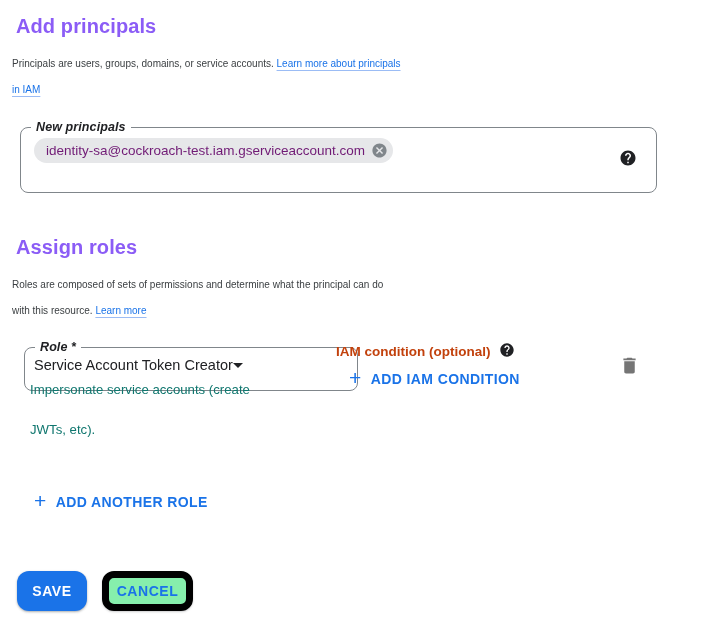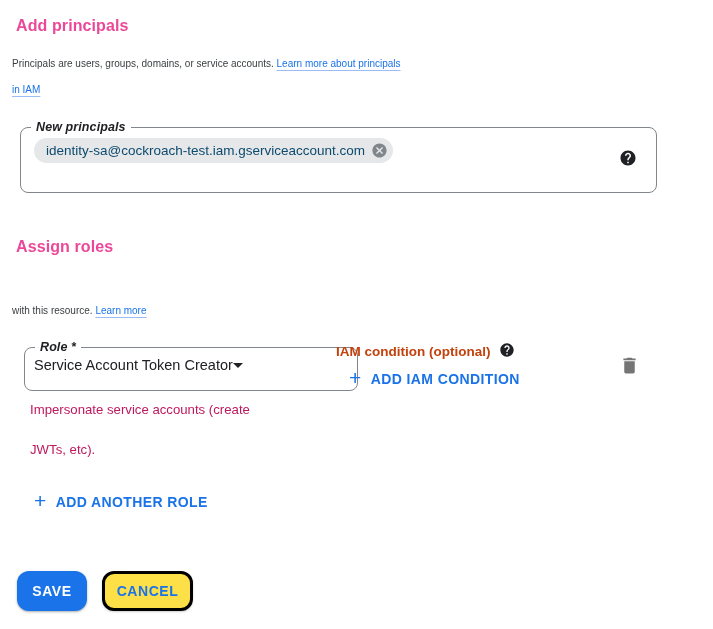--- a/index.html
+++ b/index.html
@@ -8,22 +8,22 @@
     width: 713px; height: 629px;
     font-family: "Liberation Sans", sans-serif;
     color: #3c4043;
     position: relative;
     overflow: hidden;
   }
   .page { position: absolute; inset: 0; }
 
   h1.section-title {
     position: absolute; left: 16px;
-    font-size: 16px; line-height: 26px; font-weight: 700;
-    color: #ec4899; letter-spacing: 0.1px;
+    font-size: 20px; line-height: 26px; font-weight: 700;
+    color: #8b5cf6; letter-spacing: 0.1px;
   }
   .para {
     position: absolute; left: 12px;
     font-size: 10px; line-height: 25.5px; color: #3c4043;
   }
   a.g-link {
     color: #1a73e8; text-decoration: underline;
     text-decoration-color: #9bbcf5; text-underline-offset: 3px;
     cursor: pointer;
   }
@@ -41,41 +41,41 @@
     font-style: italic;
   }
   .principals-field { left: 20px; top: 120px; width: 637px; height: 73px; }
   .role-field { left: 24px; top: 340px; width: 334px; height: 51px; }
 
   .chip-row { display: flex; align-items: center; padding: 4px 14px 0 13px; }
   .chip {
     display: inline-flex; align-items: center; gap: 6px;
     background: #e6e7e9; border-radius: 13px;
     height: 25px; padding: 0 5px 0 12px;
-    font-size: 13.5px; color: #0c4a6e; white-space: nowrap;
+    font-size: 13.5px; color: #701a75; white-space: nowrap;
   }
   .chip svg { display: block; }
   .chip .remove-btn { border: 0; background: none; padding: 0; cursor: pointer; display: flex; }
 
   .field-help { position: absolute; right: 19px; top: 15px; cursor: pointer; display: flex; border: 0; background: none; padding: 0; }
 
   .role-value-row {
     display: flex; align-items: center; justify-content: flex-start;
     padding: 3px 14px 0 9px; cursor: pointer;
   }
   .role-value { font-size: 14.5px; color: #202124; }
   .dd-arrow {
     width: 0; height: 0;
     border-left: 5px solid transparent; border-right: 5px solid transparent;
     border-top: 5.5px solid #202124;
   }
 
   .role-helper {
-    position: absolute; left: 30px; top: 400px; width: 258px;
-    font-size: 13.2px; line-height: 20px; color: #be185d;
+    position: absolute; left: 30px; top: 380px; width: 258px;
+    font-size: 13.2px; line-height: 20px; color: #0f766e;
   }
 
   .iam-label-row {
     position: absolute; left: 336px; top: 342px;
     display: flex; align-items: center; gap: 9px;
     font-size: 13.5px; font-weight: 700; color: #c2410c;
   }
   .iam-label-row .help-btn { border: 0; background: none; padding: 0; cursor: pointer; display: flex; }
 
   .text-btn {
@@ -96,21 +96,21 @@
     font-size: 14px; font-weight: 700; letter-spacing: 0.55px;
     cursor: pointer;
   }
   .save-btn {
     left: 17px; width: 70px;
     background: #1a73e8; color: #ffffff; border: 0;
     box-shadow: 0 1px 2px rgba(60,64,67,0.3), 0 1px 3px rgba(60,64,67,0.15);
   }
   .cancel-btn {
     left: 102px; width: 91px;
-    background: #fde047; color: #1a73e8; border: 3px solid #000000;
+    background: #86efac; color: #1a73e8; border: 7px solid #000000;
     box-shadow: 0 1px 2px rgba(60,64,67,0.25);
   }
 </style>
 </head>
 <body>
 
 <div class="page">
 
   <h1 class="section-title" style="top:13px">Add principals</h1>
 
@@ -137,21 +137,21 @@
         <svg width="18" height="18" viewBox="0 0 24 24">
             <path fill="#202124" d="M12 2C6.48 2 2 6.48 2 12s4.48 10 10 10 10-4.48 10-10S17.52 2 12 2zm1 17h-2v-2h2v2zm2.07-7.75l-.9.92C13.45 12.9 13 13.5 13 15h-2v-.5c0-1.1.45-2.1 1.17-2.83l1.24-1.26c.37-.36.59-.86.59-1.41 0-1.1-.9-2-2-2s-2 .9-2 2H8c0-2.21 1.79-4 4-4s4 1.79 4 4c0 .88-.36 1.68-.93 2.25z"></path>
           </svg>
       </span>
     </button>
   </fieldset>
 
   <h1 class="section-title" style="top:234px">Assign roles</h1>
 
   <p class="para" style="top:272px; width:660px">
-    <br>
+    <span>Roles are composed of sets of permissions and determine what the principal can do</span><br>
     <span>with this resource. </span><a class="g-link">Learn more</a>
   </p>
 
   <fieldset class="mat-field role-field">
     <legend>Role *</legend>
     <div class="role-value-row">
       <span class="role-value">Service Account Token Creator</span>
       <span class="dd-arrow"></span>
     </div>
   </fieldset>

